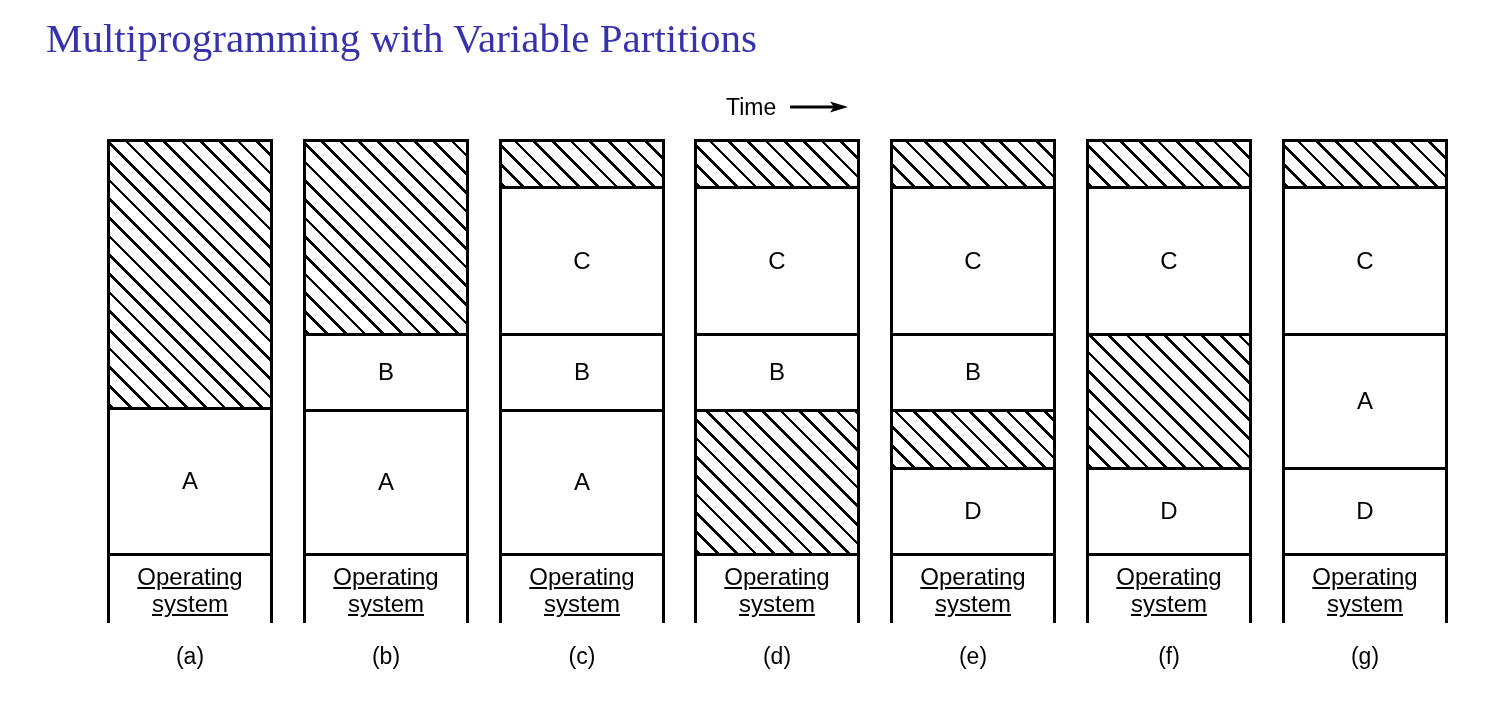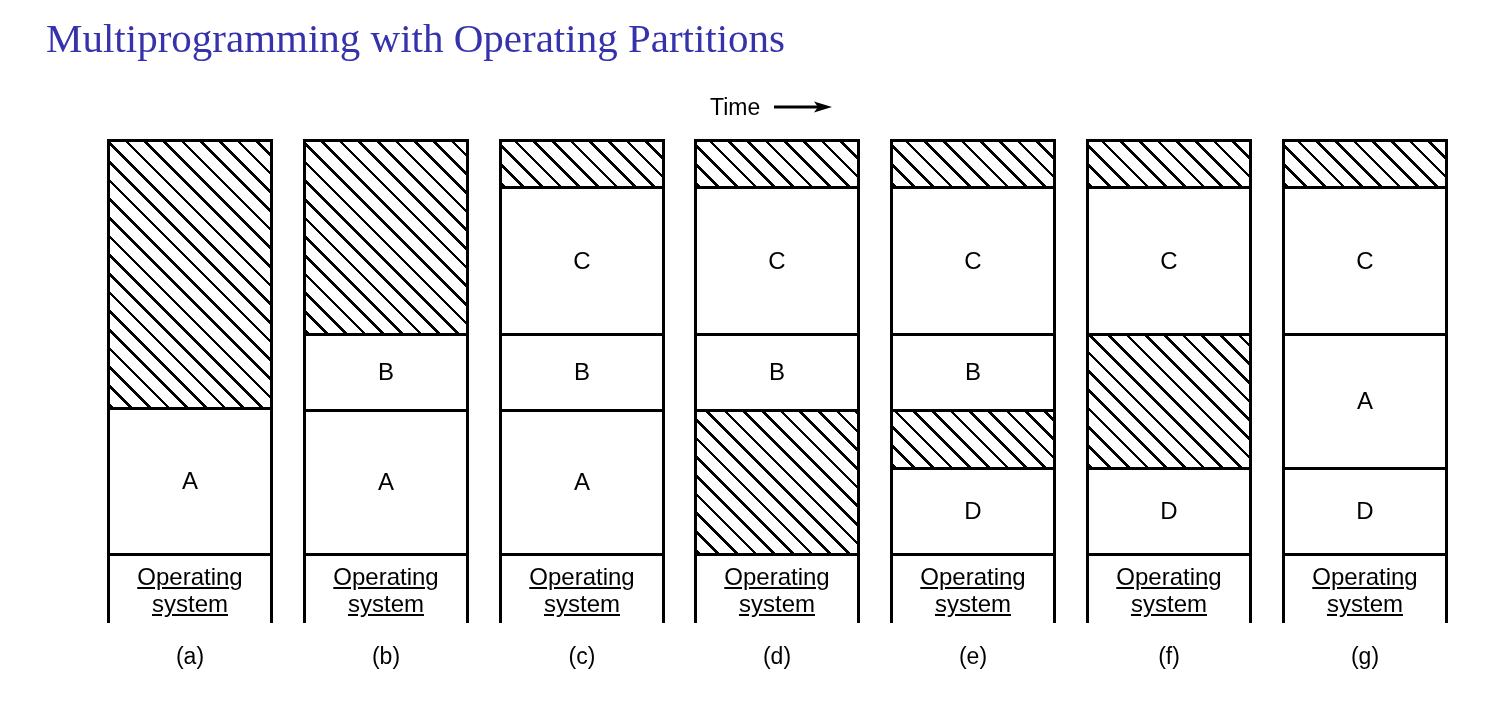--- a/index.html
+++ b/index.html
@@ -34,20 +34,21 @@
     height: 30px;
     display: flex;
     align-items: center;
     gap: 14px;
   }
   #time-axis .time-label {
     font-family: "Liberation Sans", sans-serif;
     font-size: 23px;
     color: #000000;
     line-height: 23px;
+    margin-left: 16px;
   }
   .arrow-wrap {
     position: relative;
     width: 58px;
     height: 14px;
     display: block;
   }
 
   .diagram {
     position: absolute;
@@ -109,21 +110,21 @@
     width: 166px;
     text-align: center;
     font-family: "Liberation Sans", sans-serif;
     font-size: 23px;
     color: #000000;
   }
 </style>
 </head>
 <body>
 
-<div id="page-title">Multiprogramming with Operating Partitions</div>
+<div id="page-title">Multiprogramming with Variable Partitions</div>
 
 <div id="time-axis">
   <span class="time-label">Time</span>
   <span class="arrow-wrap">
     <svg width="58" height="14" viewBox="0 0 58 14" aria-hidden="true">
       <line x1="0" y1="7" x2="46" y2="7" stroke="#000" stroke-width="3"></line>
       <polygon points="58,7 40,1.5 44,7 40,12.5" fill="#000"></polygon>
     </svg>
   </span>
 </div>

